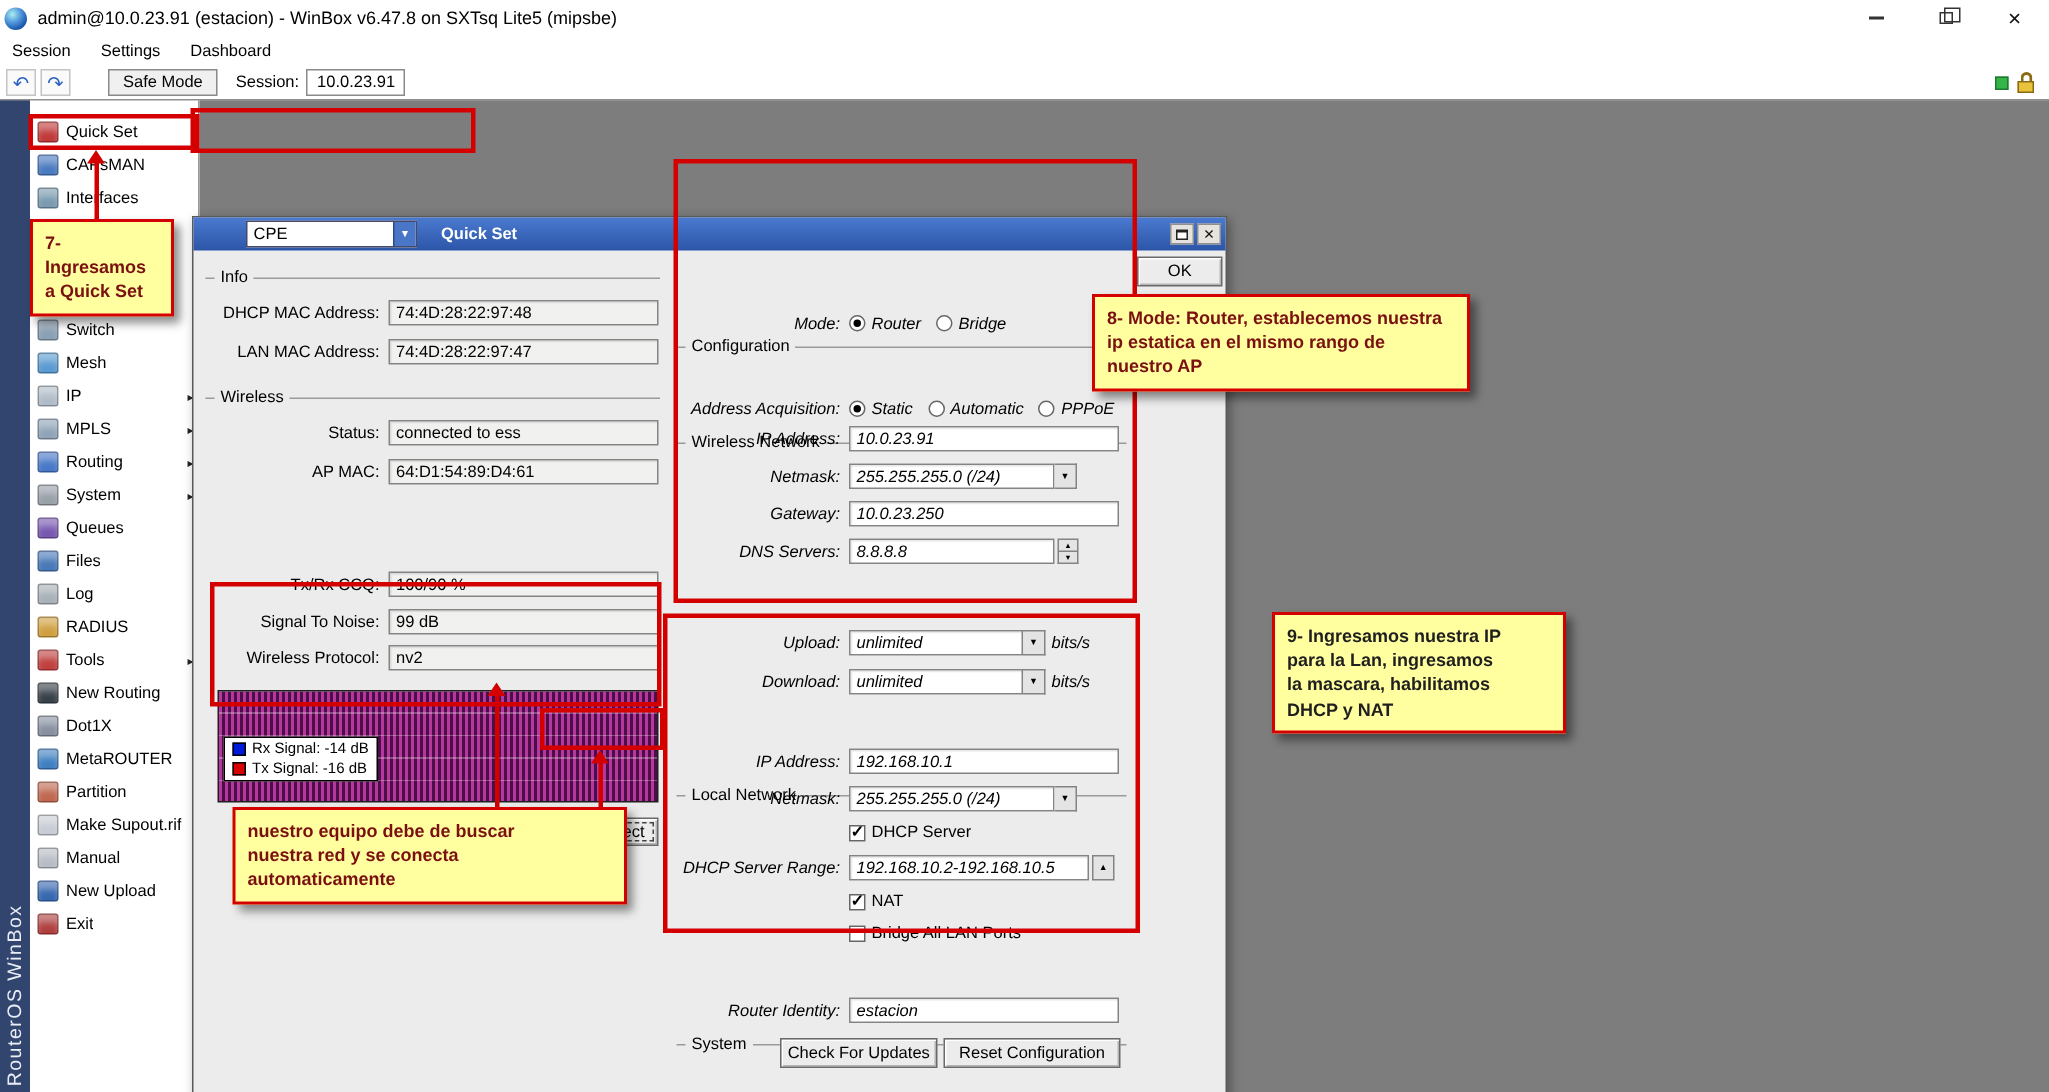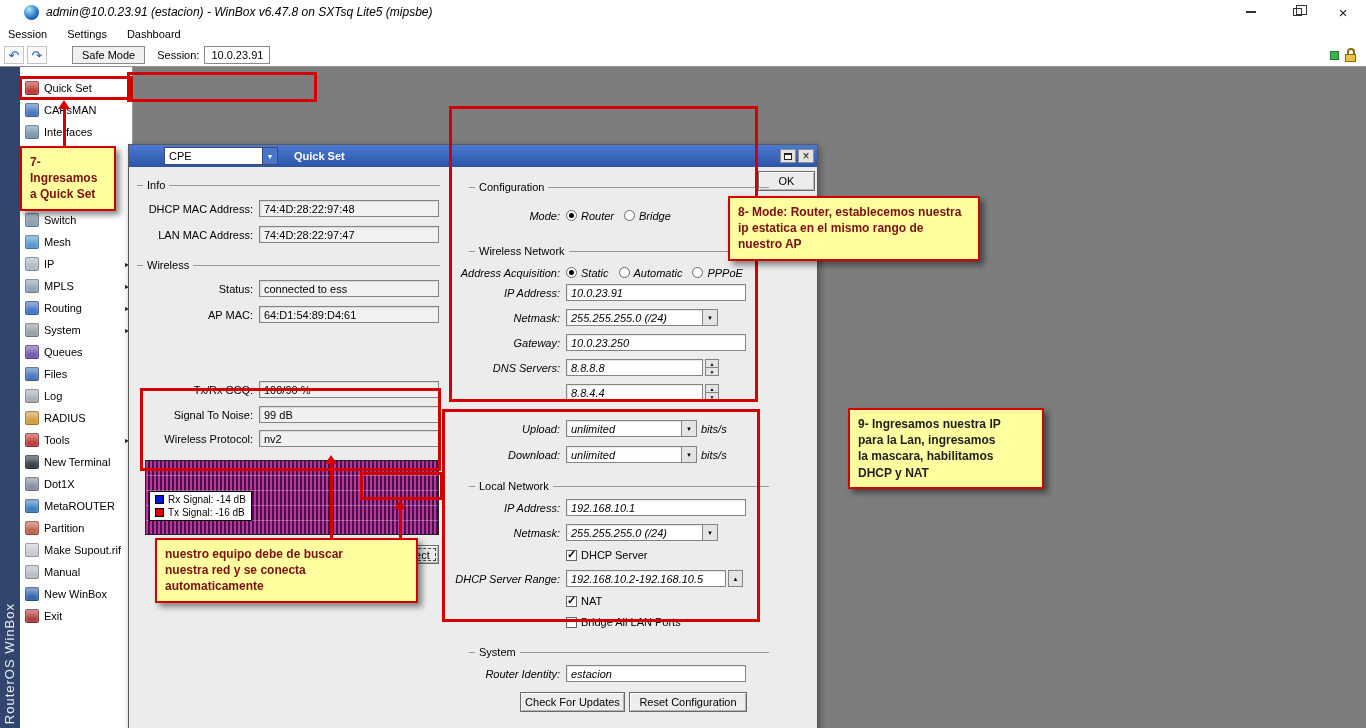--- a/index.html
+++ b/index.html
@@ -1,21 +1,21 @@
 <!DOCTYPE html>
 <html><head>
 <meta charset="utf-8">
 <style>
   * { margin:0; padding:0; box-sizing:border-box; }
   html,body { width:1366px; height:728px; }
   body { font-family:"Liberation Sans", sans-serif; font-size:11px; color:#000; background:#7d7d7d; }
   #screen { position:relative; width:1366px; height:728px; overflow:hidden; background:#7d7d7d; }
 
   
-  .titlebar { position:absolute; top:0; left:0; width:100%; height:24px; background:#fff; display:flex; align-items:center; padding-left:24px;font-style:italic; }
+  .titlebar { position:absolute; top:0; left:0; width:100%; height:24px; background:#fff; display:flex; align-items:center; padding-left:3px; }
   .app-logo { width:15px; height:15px; border-radius:50%; background:radial-gradient(circle at 35% 30%, #aee 0%, #5aa0e0 35%, #1c5cb0 70%, #0c3a7c 100%); margin-right:7px; flex:0 0 15px; }
   .title-text { font-size:12px; white-space:nowrap; }
   .win-controls { margin-left:auto; display:flex; height:100%; }
   .win-btn { width:46px; display:flex; align-items:center; justify-content:center; }
   .glyph-min { width:10px; height:2px; background:#333; }
   .glyph-restore { width:9px; height:8px; border:1px solid #333; background:#fff; position:relative; }
   .glyph-restore::before { content:""; position:absolute; top:-4px; left:2px; width:9px; height:8px; border:1px solid #333; }
   .glyph-close { font-size:15px; line-height:1; color:#111; }
 
   .menubar { position:absolute; top:24px; left:0; width:100%; height:20px; background:#fff; display:flex; align-items:center; padding-left:8px; gap:20px; }
@@ -66,21 +66,21 @@
   .finput.ro { background:#f1f1ef; }
   .w180{width:180px} .w165{width:137px} .w160{width:160px} .w135{width:116px}
   .dbtn { width:15px; height:17px; border:1px solid #848484; border-left:none; background:#e4e4e4; font-size:6px; display:flex; align-items:center; justify-content:center; cursor:pointer; }
   .spin { width:14px; height:17px; display:flex; flex-direction:column; margin-left:2px; }
   .sbtn { flex:1; border:1px solid #848484; background:#e4e4e4; font-size:5px; display:flex; align-items:center; justify-content:center; cursor:pointer; }
   .sbtn + .sbtn { border-top:none; }
   .upbtn { width:15px; height:17px; margin-left:2px; border:1px solid #848484; background:#e4e4e4; font-size:6px; display:flex; align-items:center; justify-content:center; cursor:pointer; }
   .unit { margin-left:4px; }
   .ghead { position:absolute; display:flex; align-items:center; height:12px; }
   .ghead.gl { left:8px; width:303px; }
-  .ghead.gr { left:340px; width:300px; }
+  .ghead.gr { left:322px; width:300px;margin-top:44px; }
   .gline { border-top:1px solid #9a9a9a; height:0; }
   .gline.start { width:6px; }
   .gline.grow { flex:1; }
   .glabel { padding:0 4px; }
 
   .checkbox { width:11px; height:11px; border:1px solid #666; background:#fff; position:relative; flex:0 0 11px; }
   .checkbox.on::after { content:"✓"; position:absolute; left:0; top:-3px; font-size:11px; font-weight:bold; }
   .radio { width:11px; height:11px; border:1px solid #666; border-radius:50%; background:#fff; position:relative; flex:0 0 11px; }
   .radio.on::after { content:""; position:absolute; left:2px; top:2px; width:5px; height:5px; border-radius:50%; background:#000; }
   .cb-label, .rlabel { margin-left:4px; margin-right:10px; white-space:nowrap; }
@@ -217,21 +217,21 @@
         <span class="side-icon" style="background: rgb(208, 160, 64);"></span>
         <span class="side-label">RADIUS</span>
       </div>
       <div class="side-item">
         <span class="side-icon" style="background: rgb(192, 64, 64);"></span>
         <span class="side-label">Tools</span>
         <span class="side-arrow">▸</span>
       </div>
       <div class="side-item">
         <span class="side-icon" style="background: rgb(56, 64, 72);"></span>
-        <span class="side-label">New Terminal</span>
+        <span class="side-label">New Routing</span>
       </div>
       <div class="side-item">
         <span class="side-icon" style="background: rgb(136, 144, 160);"></span>
         <span class="side-label">Dot1X</span>
       </div>
       <div class="side-item">
         <span class="side-icon" style="background: rgb(64, 128, 192);"></span>
         <span class="side-label">MetaROUTER</span>
       </div>
       <div class="side-item">
@@ -241,21 +241,21 @@
       <div class="side-item">
         <span class="side-icon" style="background: rgb(200, 204, 212);"></span>
         <span class="side-label">Make Supout.rif</span>
       </div>
       <div class="side-item">
         <span class="side-icon" style="background: rgb(184, 188, 196);"></span>
         <span class="side-label">Manual</span>
       </div>
       <div class="side-item">
         <span class="side-icon" style="background: rgb(56, 104, 176);"></span>
-        <span class="side-label">New WinBox</span>
+        <span class="side-label">New Upload</span>
       </div>
       <div class="side-item">
         <span class="side-icon" style="background: rgb(176, 64, 64);"></span>
         <span class="side-label">Exit</span>
       </div>
     </div>
 
     <div class="dialog">
       <div class="dlg-title">
         <div class="combo">
@@ -370,28 +370,20 @@
           <span class="finput w165">255.255.255.0 (/24)</span>
           <span class="dbtn">▼</span>
         </div>
         <div class="rrow" style="top:167px">
           <span class="flabel">Gateway:</span>
           <span class="finput w180">10.0.23.250</span>
         </div>
         <div class="rrow" style="top:192px">
           <span class="flabel">DNS Servers:</span>
           <span class="finput w165">8.8.8.8</span>
-          <span class="spin">
-            <span class="sbtn">▲</span>
-            <span class="sbtn">▼</span>
-          </span>
-        </div>
-        <div class="rrow" style="top:217px">
-          <span class="flabel"></span>
-          <span class="finput w165">8.8.4.4</span>
           <span class="spin">
             <span class="sbtn">▲</span>
             <span class="sbtn">▼</span>
           </span>
         </div>
         <div class="rrow" style="top:253px">
           <span class="flabel">Upload:</span>
           <span class="finput w135">unlimited</span>
           <span class="dbtn">▼</span>
           <span class="unit">bits/s</span>

